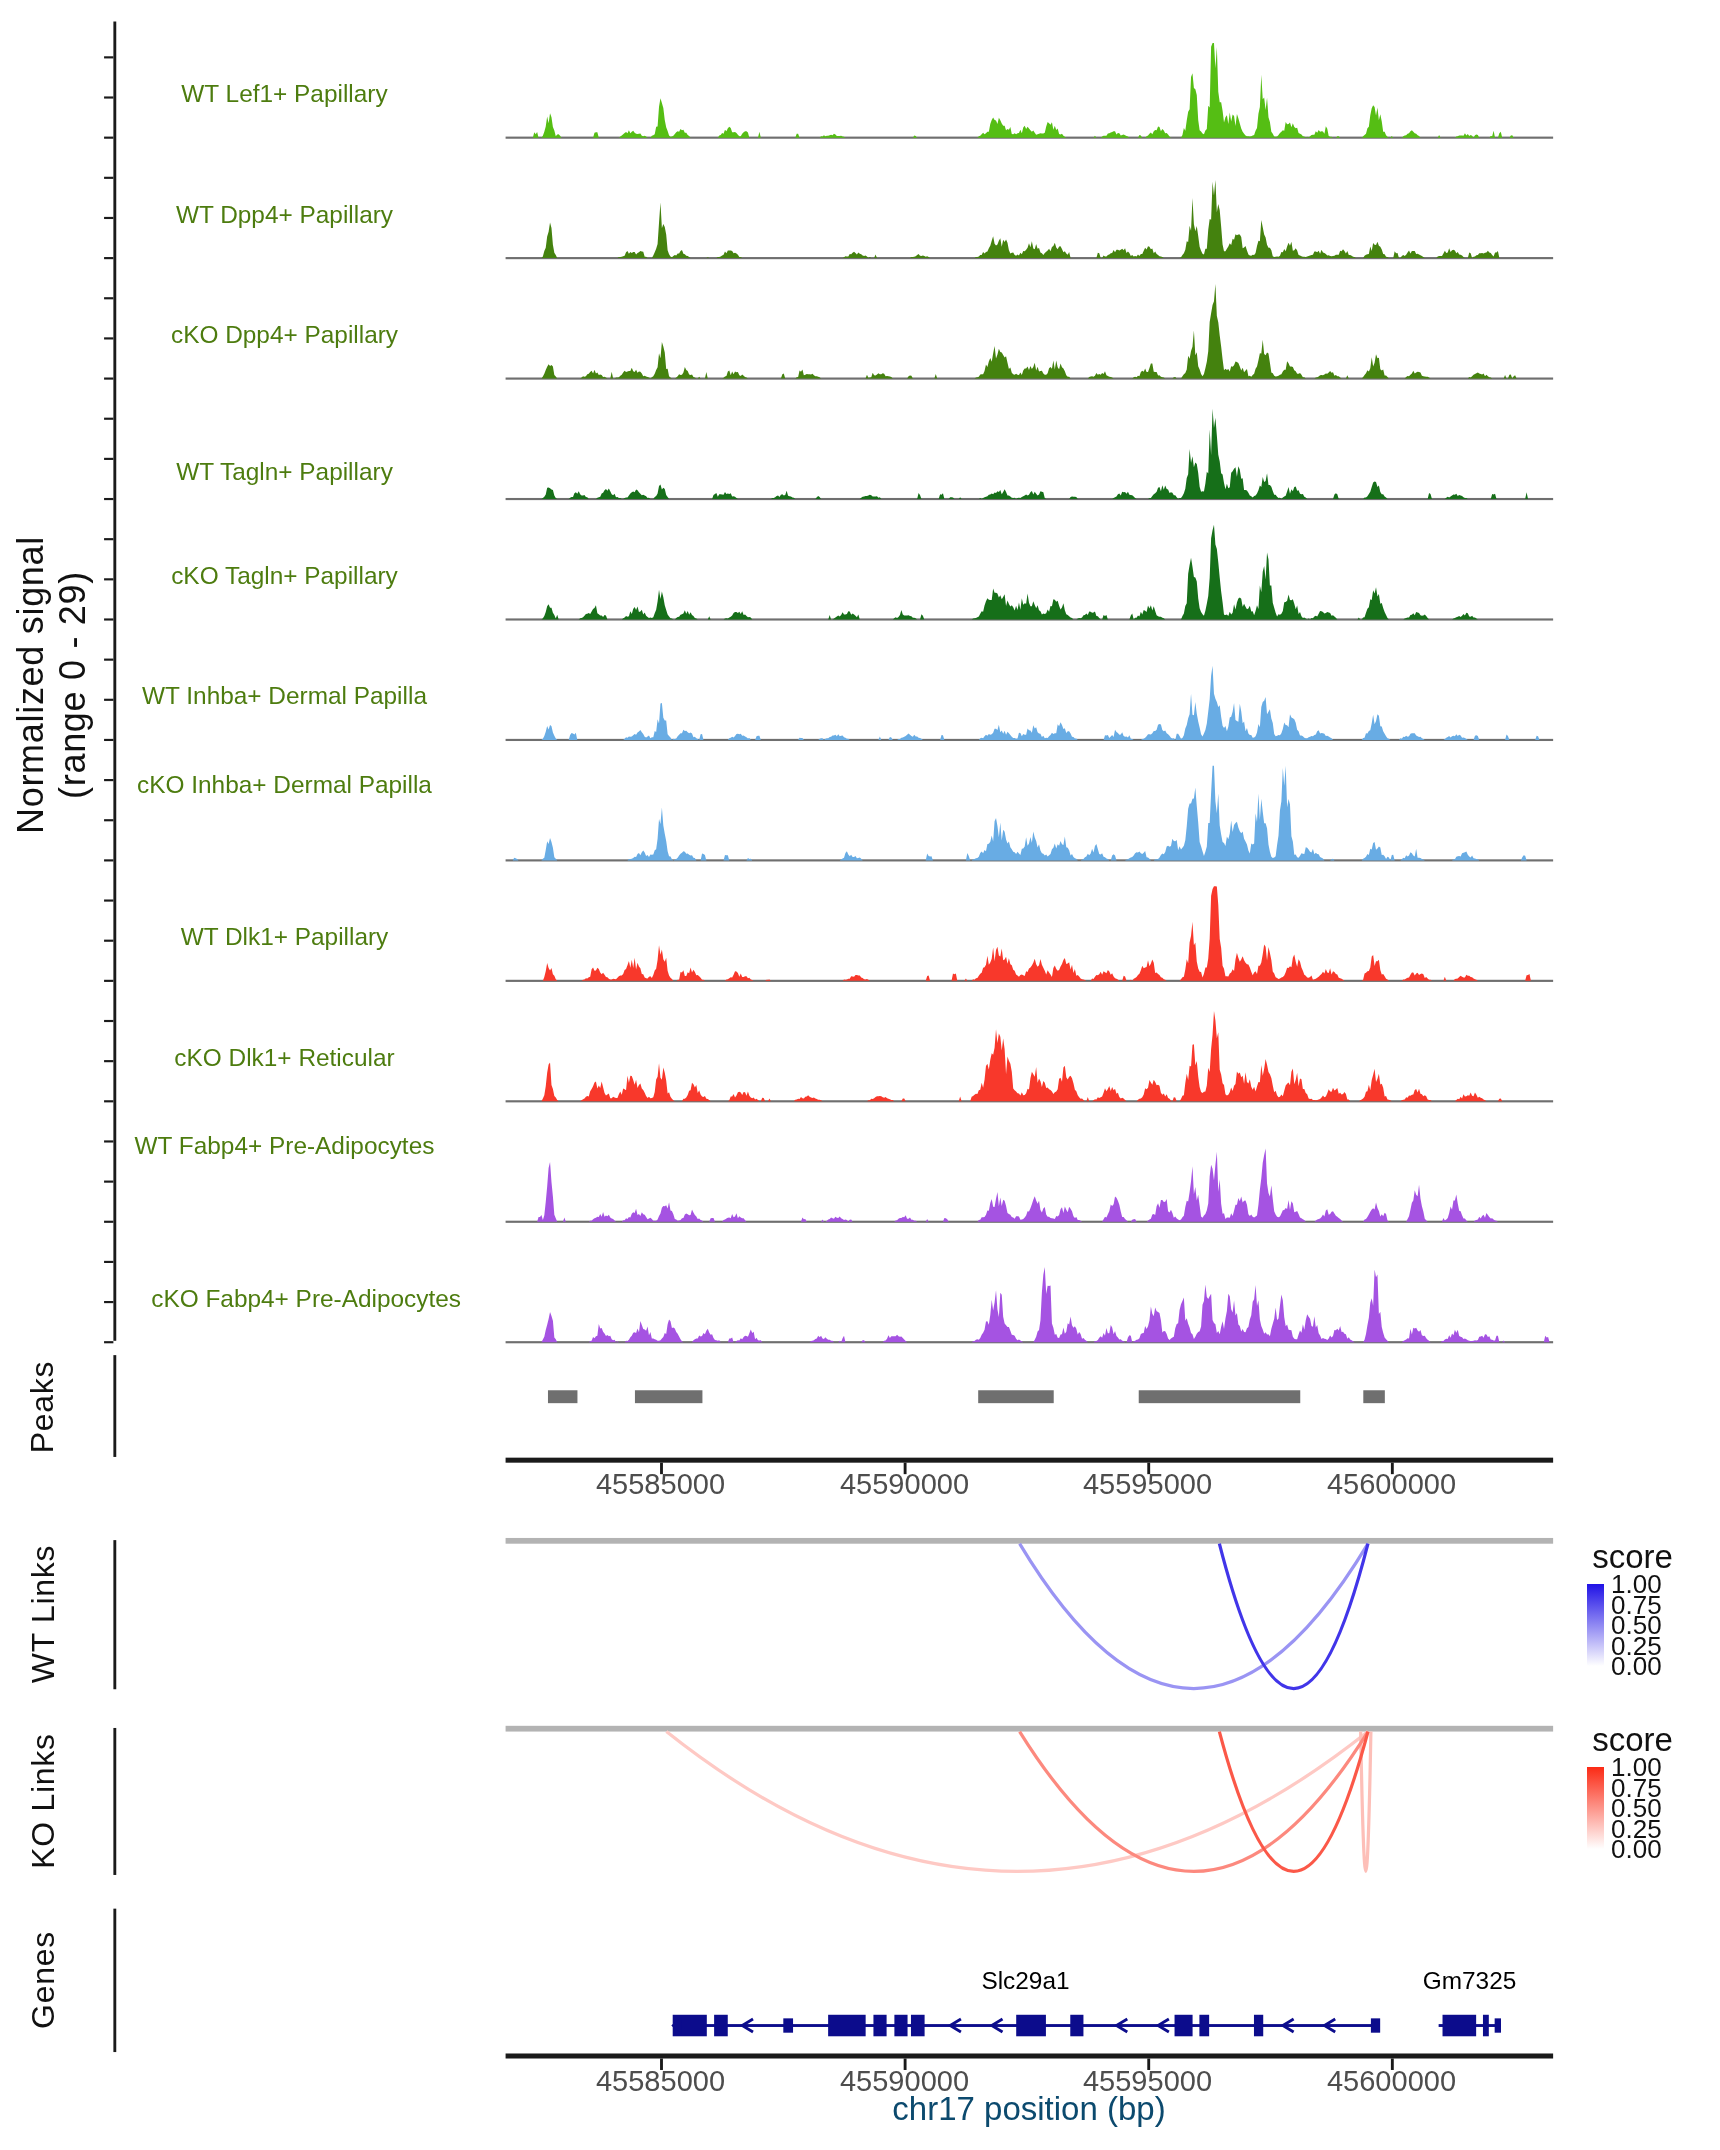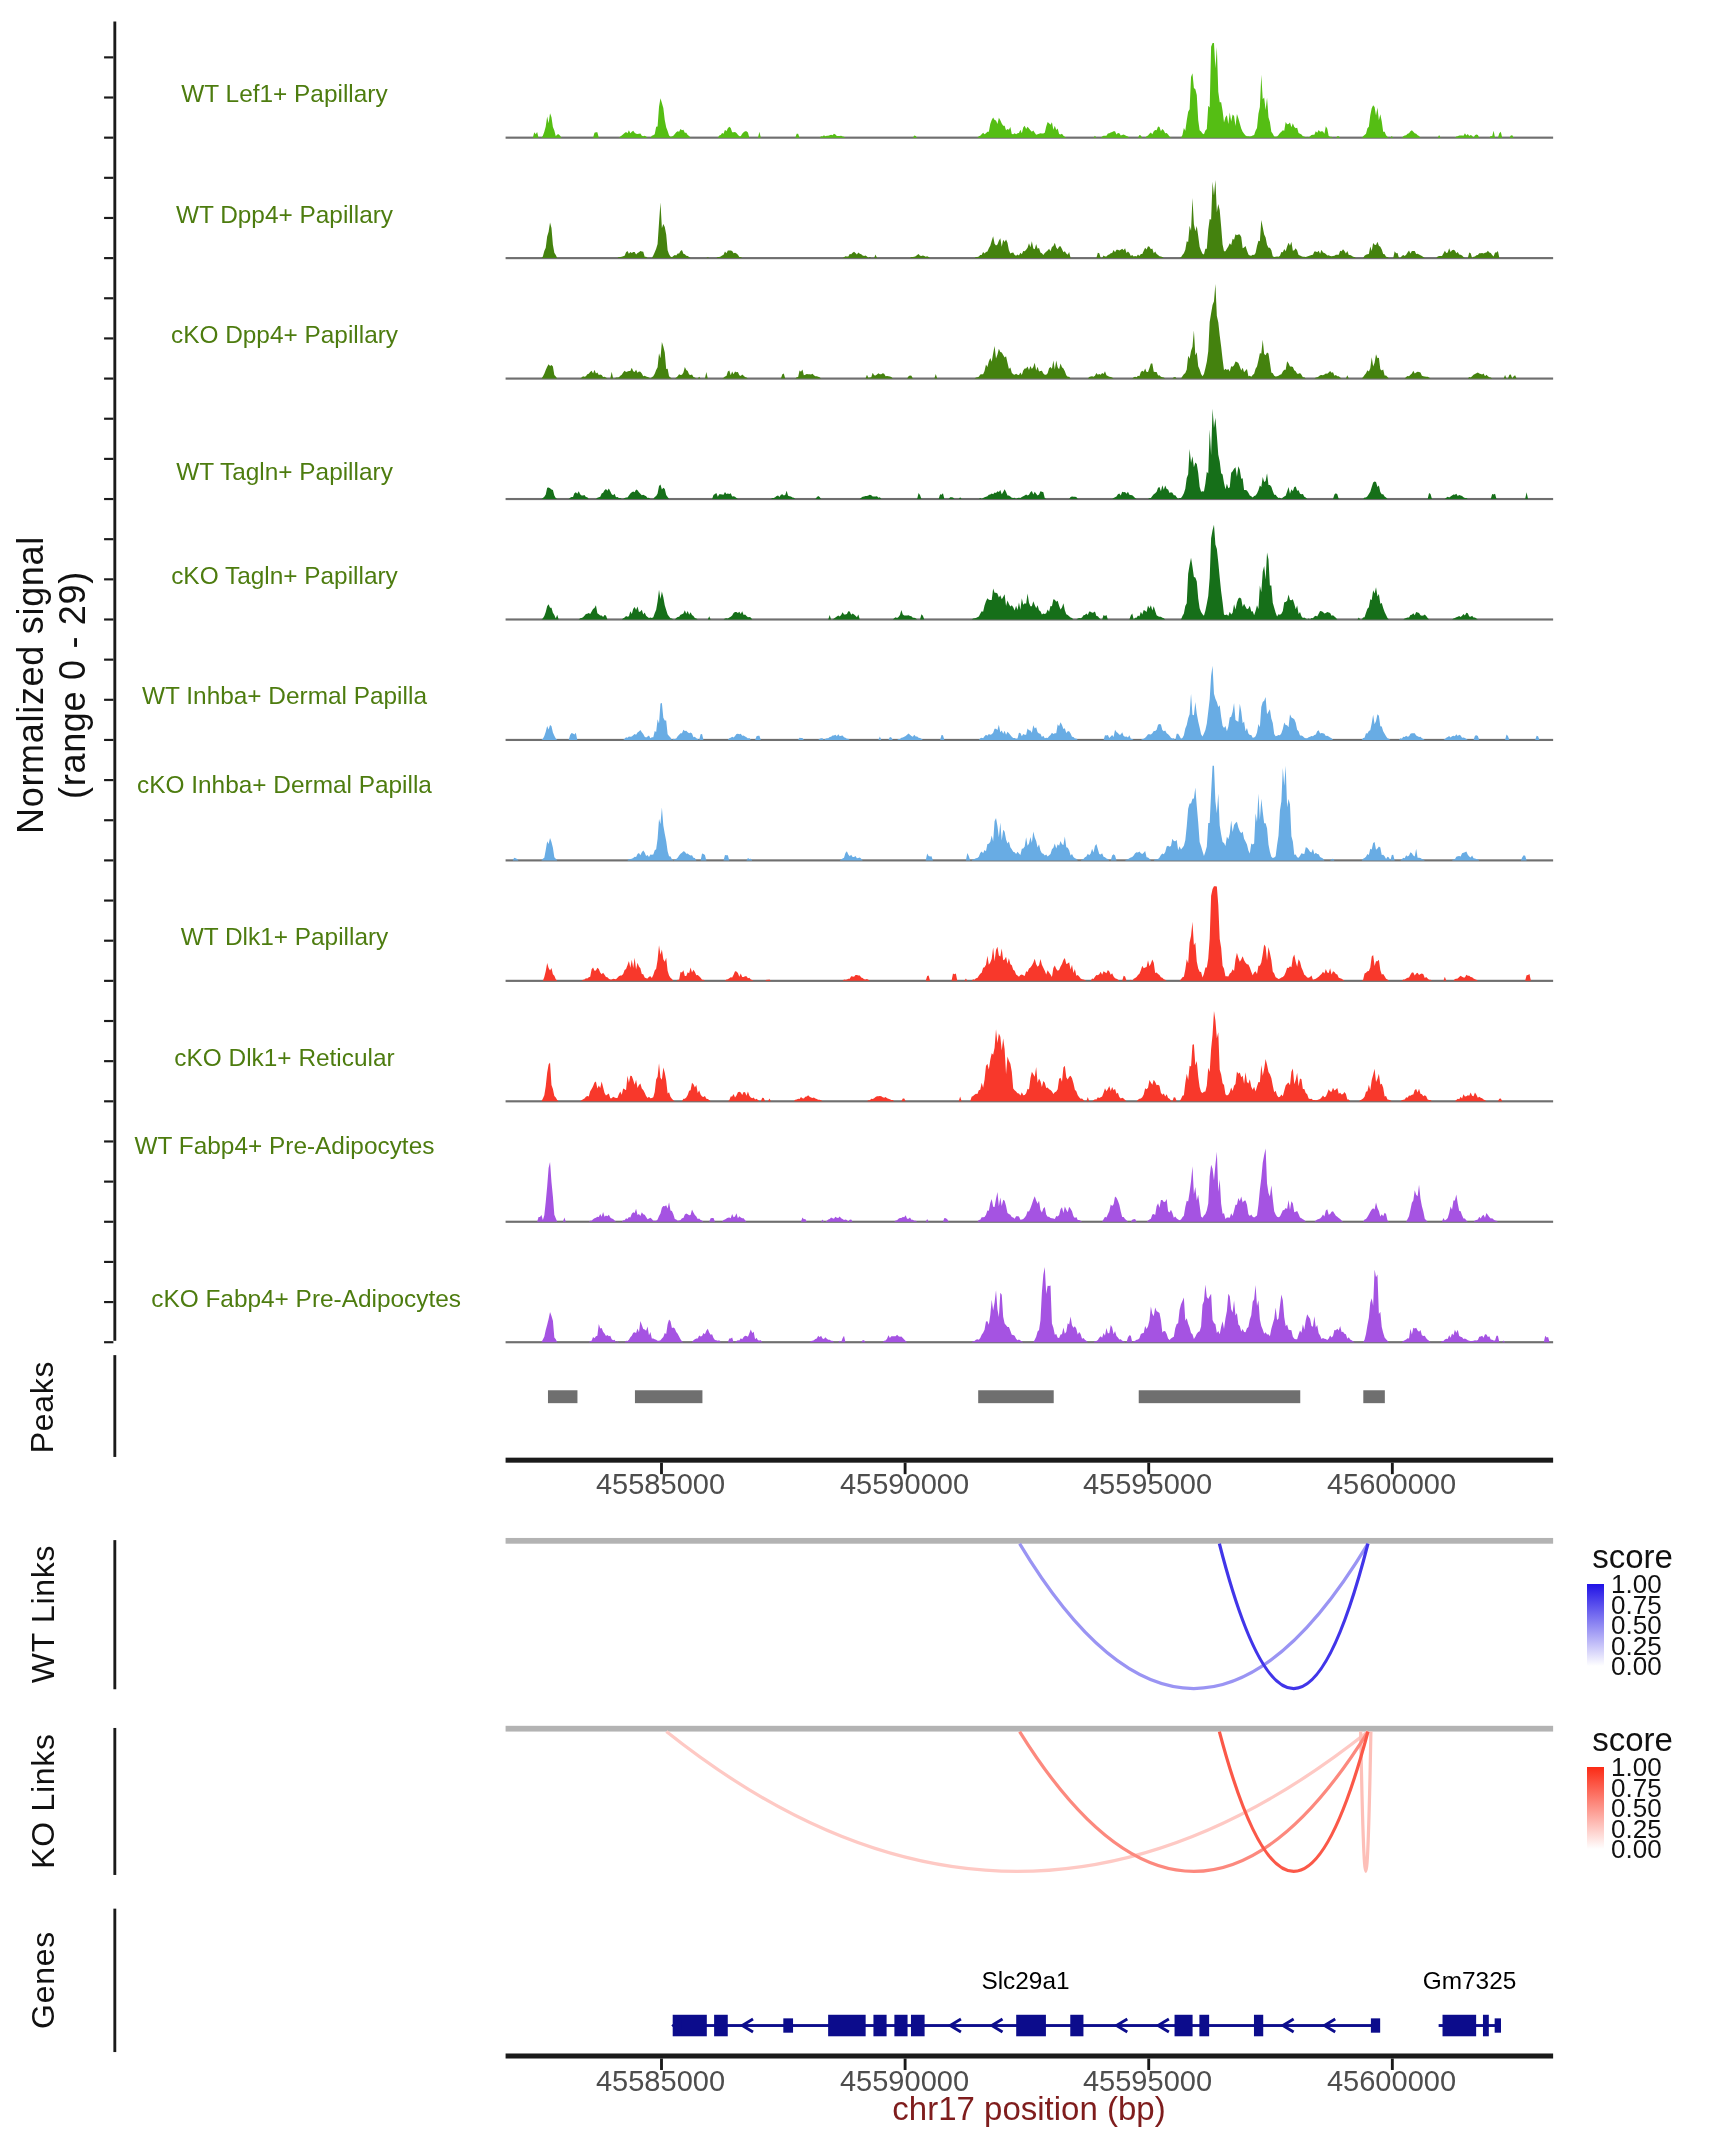--- a/index.html
+++ b/index.html
@@ -5,21 +5,21 @@
   html,body{margin:0;padding:0;background:#ffffff;}
   #page{position:relative;width:1721px;height:2151px;background:#ffffff;
         font-family:"Liberation Sans","DejaVu Sans",sans-serif;color:#1a1a1a;overflow:hidden;}
   #plot-svg{position:absolute;left:0;top:0;}
   .rot{position:absolute;transform:translate(-50%,-50%) rotate(-90deg);white-space:nowrap;
        font-size:32px;color:#111;text-align:center;letter-spacing:0.7px;}
   #y-axis-label{font-size:36px;line-height:1.18;}
   .track-label{position:absolute;left:108px;width:353px;text-align:center;font-size:24.4px;color:#4d7c0f;white-space:nowrap;}
   .tick-label{position:absolute;width:215px;margin-left:-108px;text-align:center;font-size:29px;color:#4d4d4d;}
   .gene-label{position:absolute;width:287px;margin-left:-143px;text-align:center;font-size:24.4px;color:#000000;}
-  .axis-title{position:absolute;left:814px;top:2090px;width:430px;text-align:center;font-size:33px;color:#7f1d1d;}
+  .axis-title{position:absolute;left:814px;top:2090px;width:430px;text-align:center;font-size:33px;color:#0c4a6e;}
   .legend{position:absolute;left:1575px;width:152px;}
   .legend-title{position:absolute;left:0;width:115px;text-align:center;font-size:33px;color:#111;}
   .legend-bar{position:absolute;left:12.2px;width:16.5px;height:82px;}
   .bar-blue{background:linear-gradient(to bottom,#2012e6 0%,#ffffff 100%);}
   .bar-red{background:linear-gradient(to bottom,#fb2a15 0%,#ffffff 100%);}
   .legend-val{position:absolute;left:36px;font-size:26px;color:#111;line-height:1;}
 </style>
 </head>
 <body>
 

